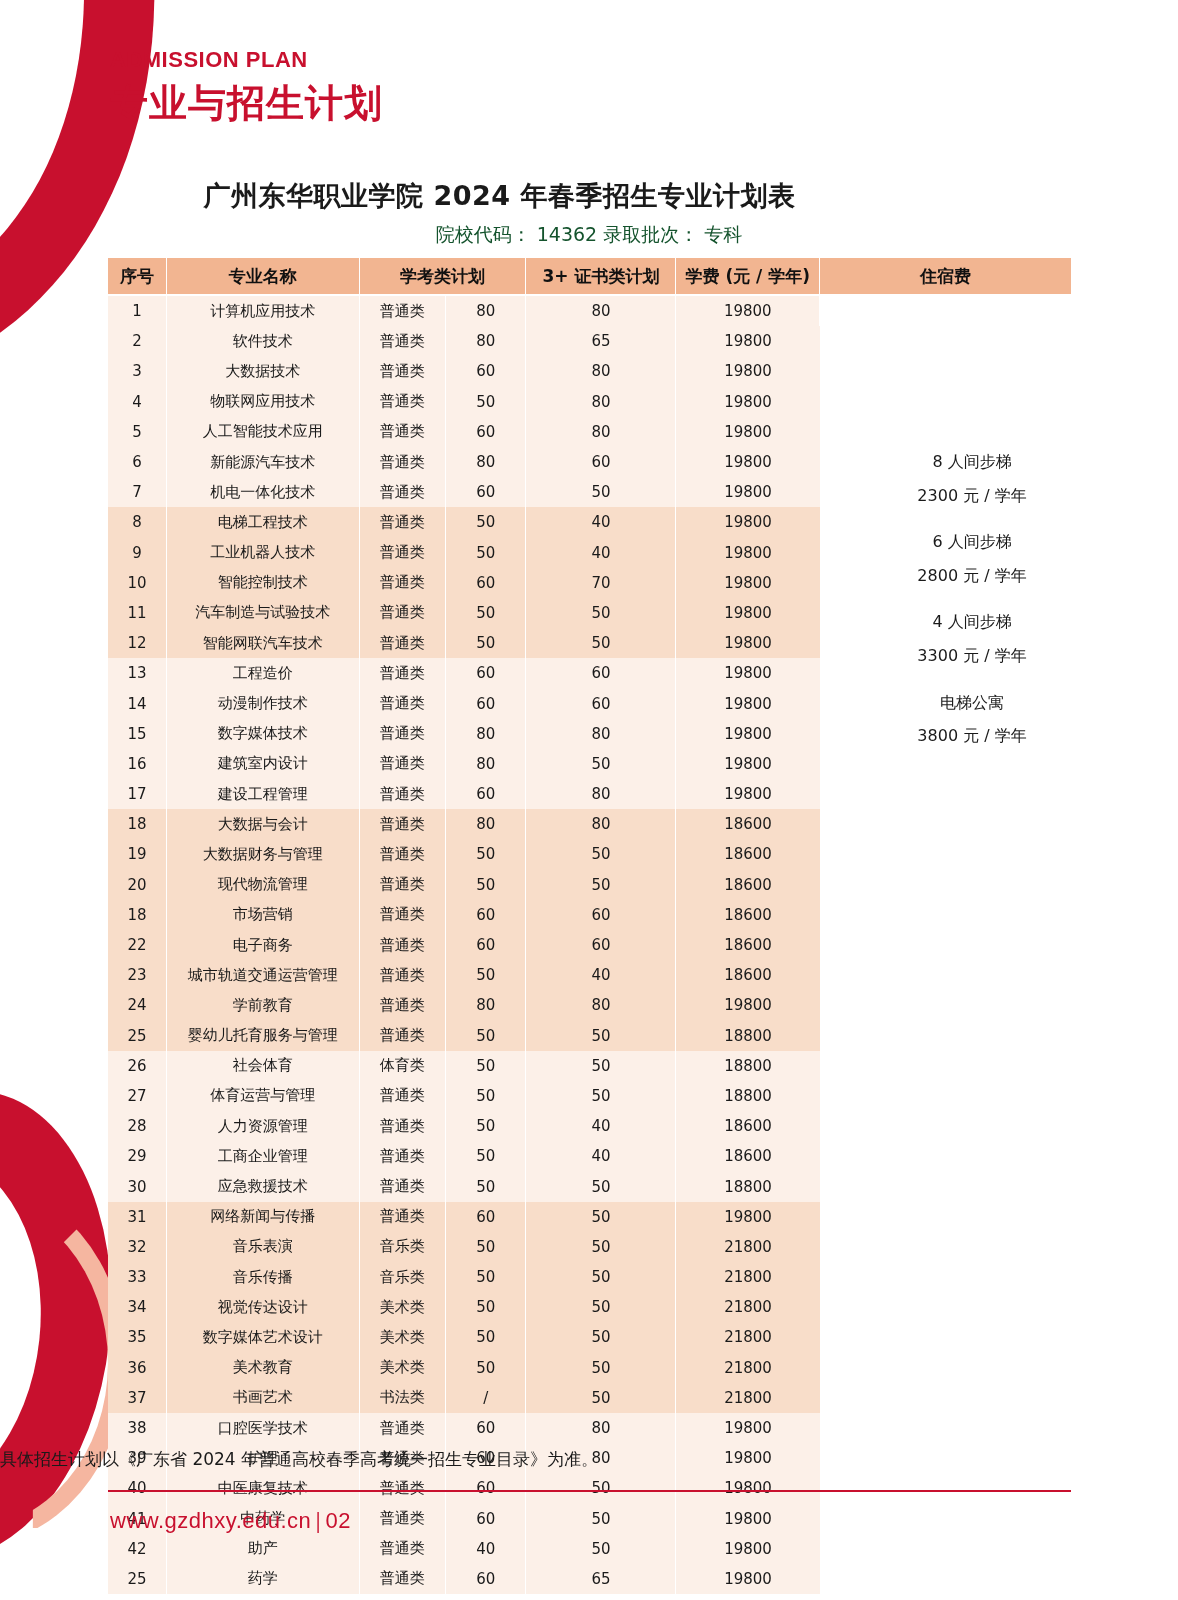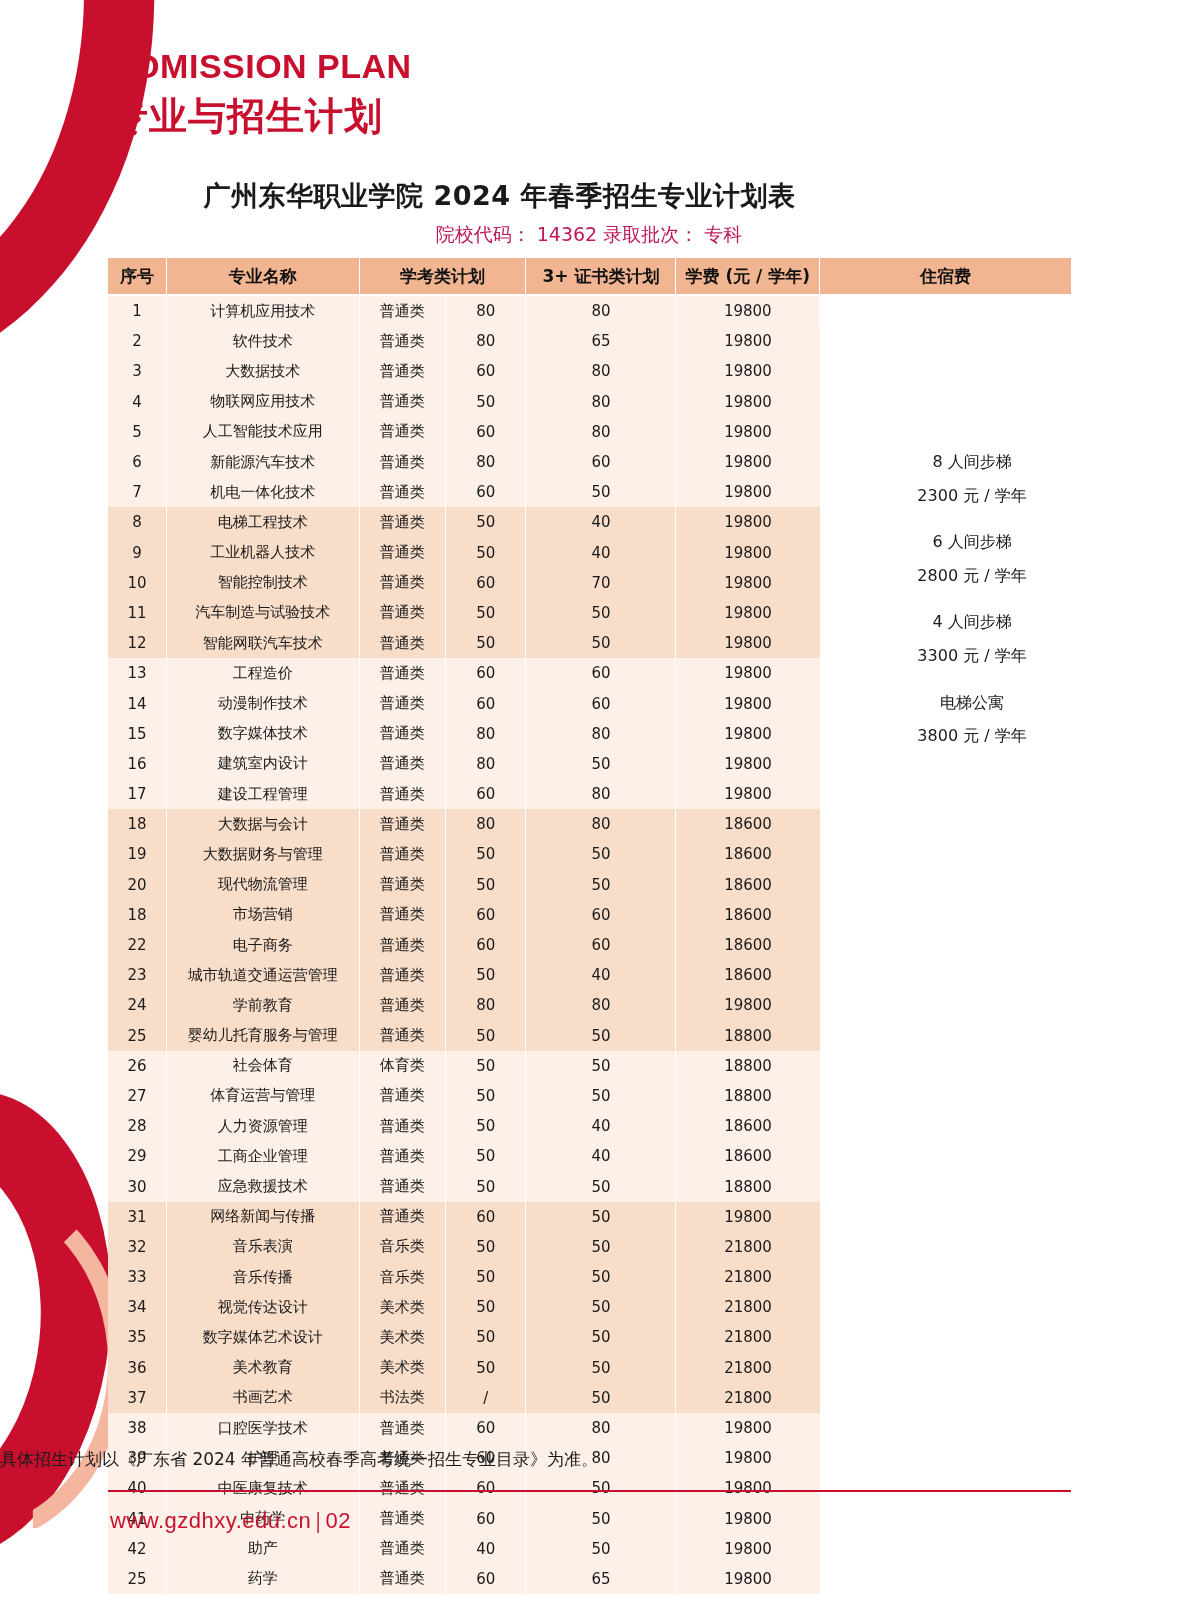--- a/index.html
+++ b/index.html
@@ -76,21 +76,21 @@
     z-index: 5;
   }
 
   .header-block {
     position: absolute;
     left: 110px;
     top: 48px;
   }
   .title-en {
     color: #c8102e;
-    font-size: 34px;
+    font-size: 22px;
     font-weight: bold;
     letter-spacing: 0.5px;
     font-family: "Liberation Sans", sans-serif;
     line-height: 1.1;
   }
   .title-cn {
     color: #c8102e;
     font-size: 38px;
     font-weight: bold;
     letter-spacing: 1px;
@@ -110,21 +110,21 @@
     font-family: "DejaVu Sans", sans-serif;
     letter-spacing: 0.5px;
   }
   .doc-subtitle {
     position: absolute;
     top: 222px;
     left: 0;
     width: 1178px;
     text-align: center;
     font-size: 19px;
-    color: #be185d;
+    color: #14532d;
     font-family: "DejaVu Sans", sans-serif;
   }
 
   table.plan {
     position: absolute;
     top: 258px;
     left: 108px;
     width: 963px;
     border-collapse: collapse;
     font-family: "DejaVu Sans", sans-serif;

